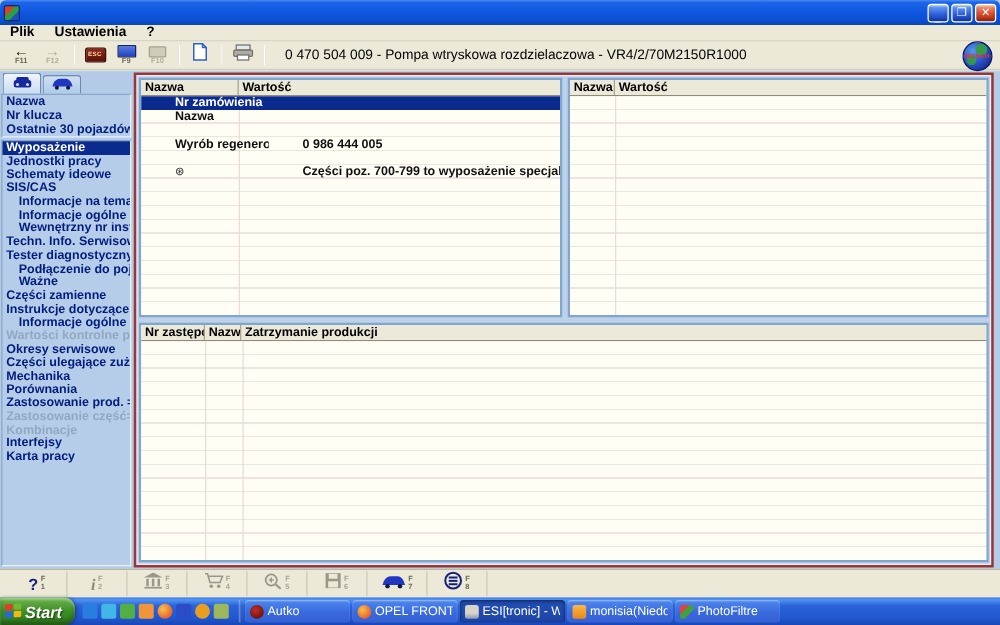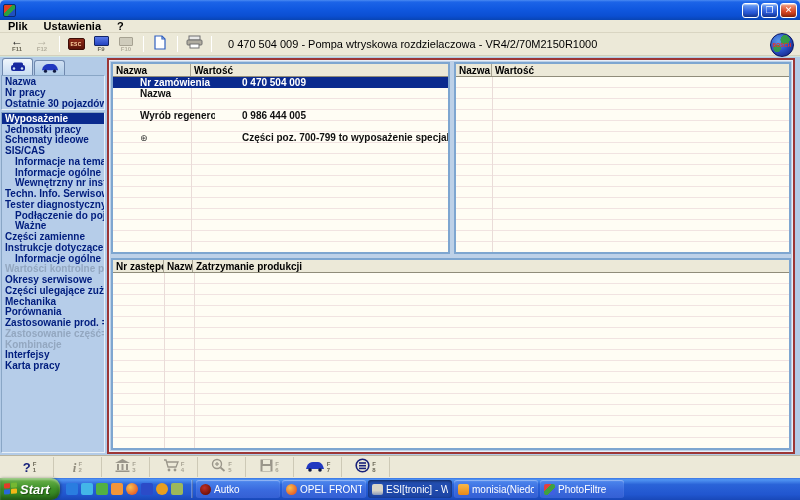--- a/index.html
+++ b/index.html
@@ -230,21 +230,21 @@
                 <path d="M1 8 L2 5 Q4 1 8 1 L13 1 Q16 1 18 5 L19 8 Z" fill="#2038c0"></path>
                 <circle cx="5" cy="9" r="1.8" fill="#101840"></circle>
                 <circle cx="15" cy="9" r="1.8" fill="#101840"></circle>
               </svg>
           </span>
         </div>
       </div>
 
       <div class="sgroup g1">
         <div class="sitem">Nazwa</div>
-        <div class="sitem">Nr pracy</div>
+        <div class="sitem">Nr klucza</div>
         <div class="sitem">Ostatnie 30 pojazdów</div>
       </div>
 
       <div class="sgroup g2">
         <div class="sitem selected">Wyposażenie</div>
         <div class="sitem">Jednostki pracy</div>
         <div class="sitem">Schematy ideowe</div>
         <div class="sitem">SIS/CAS</div>
         <div class="sitem indent">Informacje na temat...</div>
         <div class="sitem indent">Informacje ogólne</div>
@@ -273,21 +273,20 @@
 
       <div class="dtable left">
         <div class="thead">
           <div class="th c-78">Nazwa</div>
           <div class="th last">Wartość</div>
         </div>
         <div class="tbody">
           <div class="vline" style="left:78px;"></div>
           <div class="trow selected">
             <div class="td c-78">Nr zamówienia</div>
-            <div class="td c-rest">0 470 504 009</div>
           </div>
           <div class="trow">
             <div class="td c-78">Nazwa</div>
           </div>
           <div class="trow">
             <div class="td c-78"></div>
             <div class="td c-rest"></div>
           </div>
           <div class="trow">
             <div class="td c-78">Wyrób regenerowany</div>

